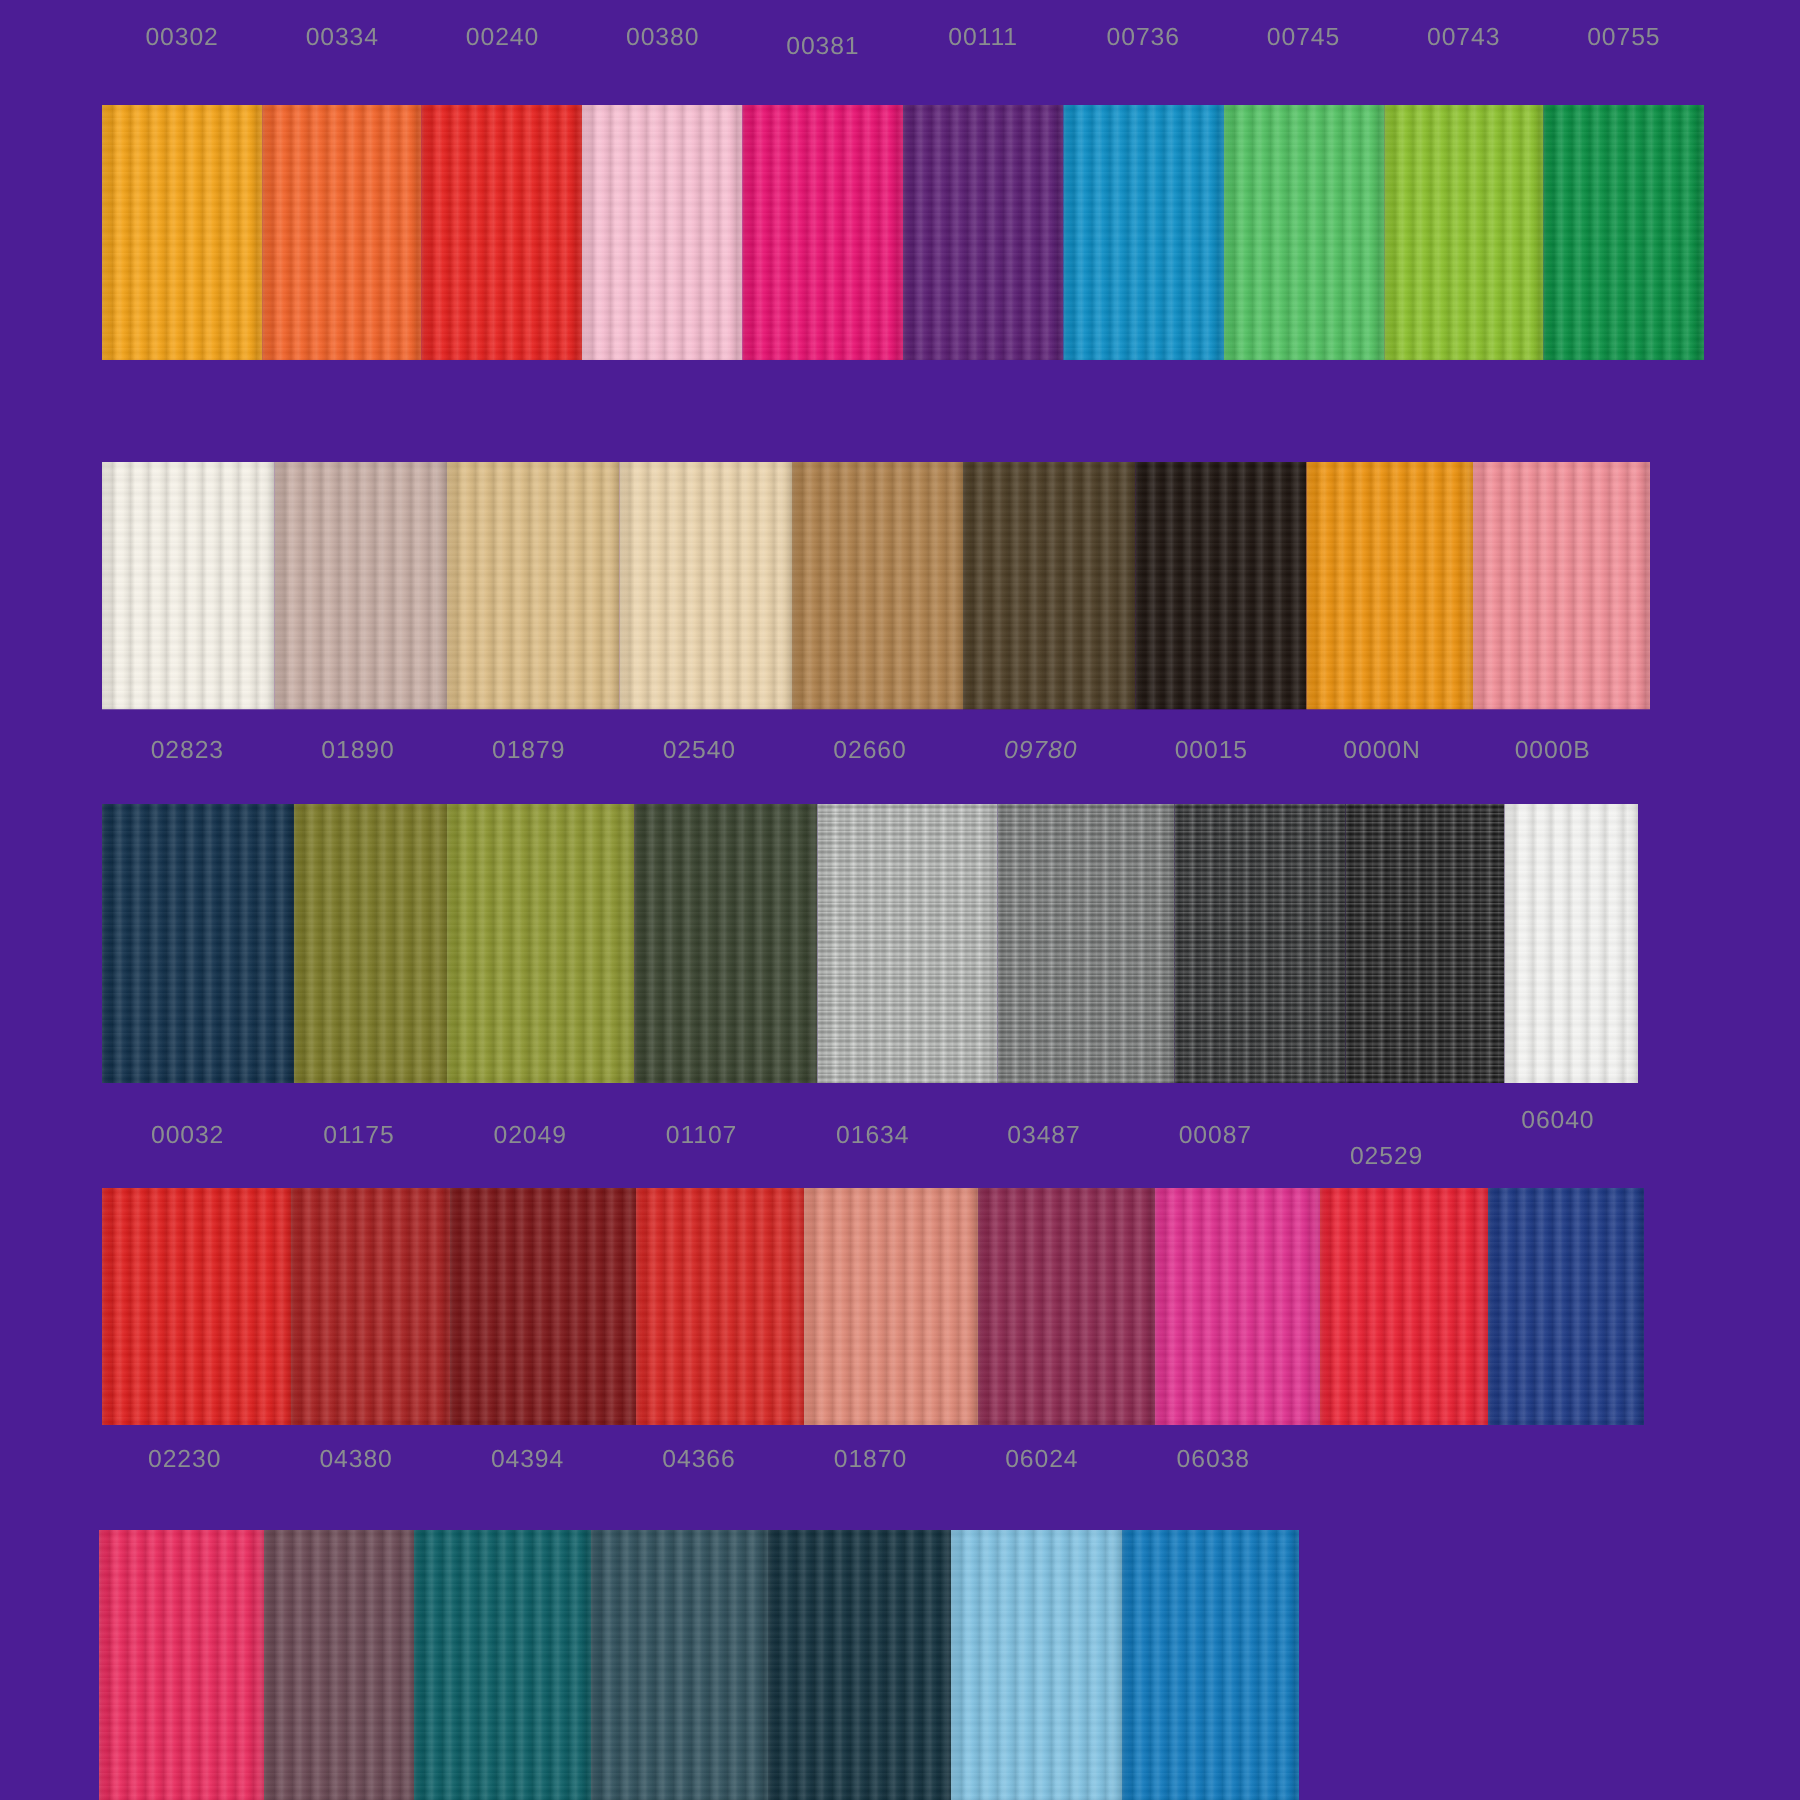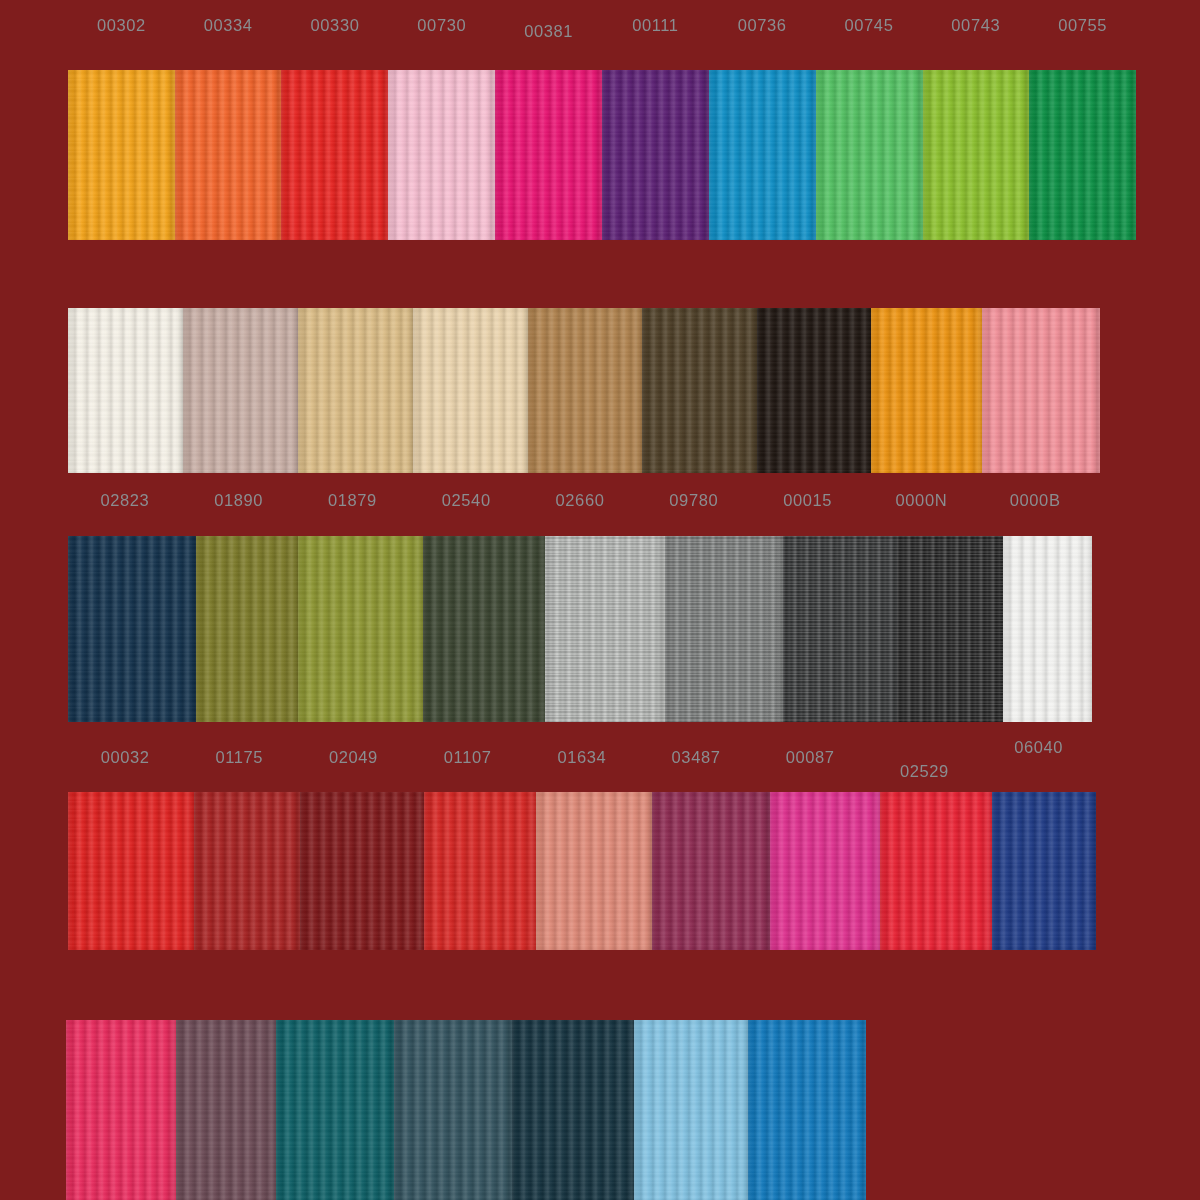--- a/index.html
+++ b/index.html
@@ -13,21 +13,21 @@
     height: 1200px;
     font-family: "Liberation Sans", sans-serif;
     overflow: hidden;
     position: relative;
   }
 
   #color-card {
     position: relative;
     width: 1200px;
     height: 1200px;
-    background: #7f1d1d;
+    background: #4c1d95;
   }
 
   
   .label-row {
     position: absolute;
     display: flex;
     align-items: center;
     height: 30px;
     box-sizing: border-box;
   }
@@ -133,22 +133,22 @@
   }
 </style>
 </head>
 <body>
 
 <div id="color-card">
 
   <div class="label-row" style="left:68px; top:10px; width:1068px;">
     <div class="swatch-label" style="width:106.8px;">00302</div>
     <div class="swatch-label" style="width:106.8px;">00334</div>
-    <div class="swatch-label" style="width:106.8px;">00330</div>
-    <div class="swatch-label" style="width:106.8px;">00730</div>
+    <div class="swatch-label" style="width:106.8px;">00240</div>
+    <div class="swatch-label" style="width:106.8px;">00380</div>
     <div class="swatch-label" style="width:106.8px;margin-top:12px;">00381</div>
     <div class="swatch-label" style="width:106.8px;">00111</div>
     <div class="swatch-label" style="width:106.8px;">00736</div>
     <div class="swatch-label" style="width:106.8px;">00745</div>
     <div class="swatch-label" style="width:106.8px;">00743</div>
     <div class="swatch-label" style="width:106.8px;">00755</div>
   </div>
 
   <div class="yarn-strip" style="left:68px; top:70px; width:1068px; height:170px;">
     <div class="yarn-band blend" style="width:107px; background:#f5a418;"></div>
@@ -175,21 +175,21 @@
     <div class="yarn-band blend" style="width:111px; background:#ee9410;"></div>
     <div class="yarn-band blend" style="width:118px; background:#f39099;"></div>
   </div>
 
   <div class="label-row" style="left:68px; top:485px; width:1024px;">
     <div class="swatch-label" style="width:113.8px;">02823</div>
     <div class="swatch-label" style="width:113.8px;">01890</div>
     <div class="swatch-label" style="width:113.8px;">01879</div>
     <div class="swatch-label" style="width:113.8px;">02540</div>
     <div class="swatch-label" style="width:113.8px;">02660</div>
-    <div class="swatch-label" style="width:113.8px;">09780</div>
+    <div class="swatch-label" style="width:113.8px;font-style:italic;">09780</div>
     <div class="swatch-label" style="width:113.8px;">00015</div>
     <div class="swatch-label" style="width:113.8px;">0000N</div>
     <div class="swatch-label" style="width:113.8px;">0000B</div>
   </div>
 
   <div class="yarn-strip" style="left:68px; top:536px; width:1024px; height:186px;">
     <div class="yarn-band blend" style="width:128px; background:#12314c;"></div>
     <div class="yarn-band blend" style="width:102px; background:#7c7a28;"></div>
     <div class="yarn-band blend" style="width:125px; background:#8d9631;"></div>
     <div class="yarn-band blend" style="width:122px; background:#3a4430;"></div>
@@ -217,20 +217,29 @@
     <div class="yarn-band blend" style="width:106px; background:#a72121;"></div>
     <div class="yarn-band blend" style="width:124px; background:#7e1719;"></div>
     <div class="yarn-band blend" style="width:112px; background:#d62522;"></div>
     <div class="yarn-band blend" style="width:116px; background:#e08a78;"></div>
     <div class="yarn-band blend" style="width:118px; background:#8d2a51;"></div>
     <div class="yarn-band blend" style="width:110px; background:#e0308f;"></div>
     <div class="yarn-band blend" style="width:112px; background:#ea2032;"></div>
     <div class="yarn-band blend" style="width:104px; background:#1e3a86;"></div>
   </div>
 
+  <div class="label-row" style="left:66px; top:958px; width:800px;">
+    <div class="swatch-label" style="width:114.3px;">02230</div>
+    <div class="swatch-label" style="width:114.3px;">04380</div>
+    <div class="swatch-label" style="width:114.3px;">04394</div>
+    <div class="swatch-label" style="width:114.3px;">04366</div>
+    <div class="swatch-label" style="width:114.3px;">01870</div>
+    <div class="swatch-label" style="width:114.3px;">06024</div>
+    <div class="swatch-label" style="width:114.3px;">06038</div>
+  </div>
 
   <div class="yarn-strip" style="left:66px; top:1020px; width:800px; height:180px;">
     <div class="yarn-band blend" style="width:110px; background:#ea2a5d;"></div>
     <div class="yarn-band blend" style="width:100px; background:#6b4a55;"></div>
     <div class="yarn-band blend" style="width:118px; background:#0c5f66;"></div>
     <div class="yarn-band blend" style="width:118px; background:#32525e;"></div>
     <div class="yarn-band blend" style="width:122px; background:#14323f;"></div>
     <div class="yarn-band blend" style="width:114px; background:#82c3e3;"></div>
     <div class="yarn-band blend" style="width:118px; background:#1079bd;"></div>
   </div>

